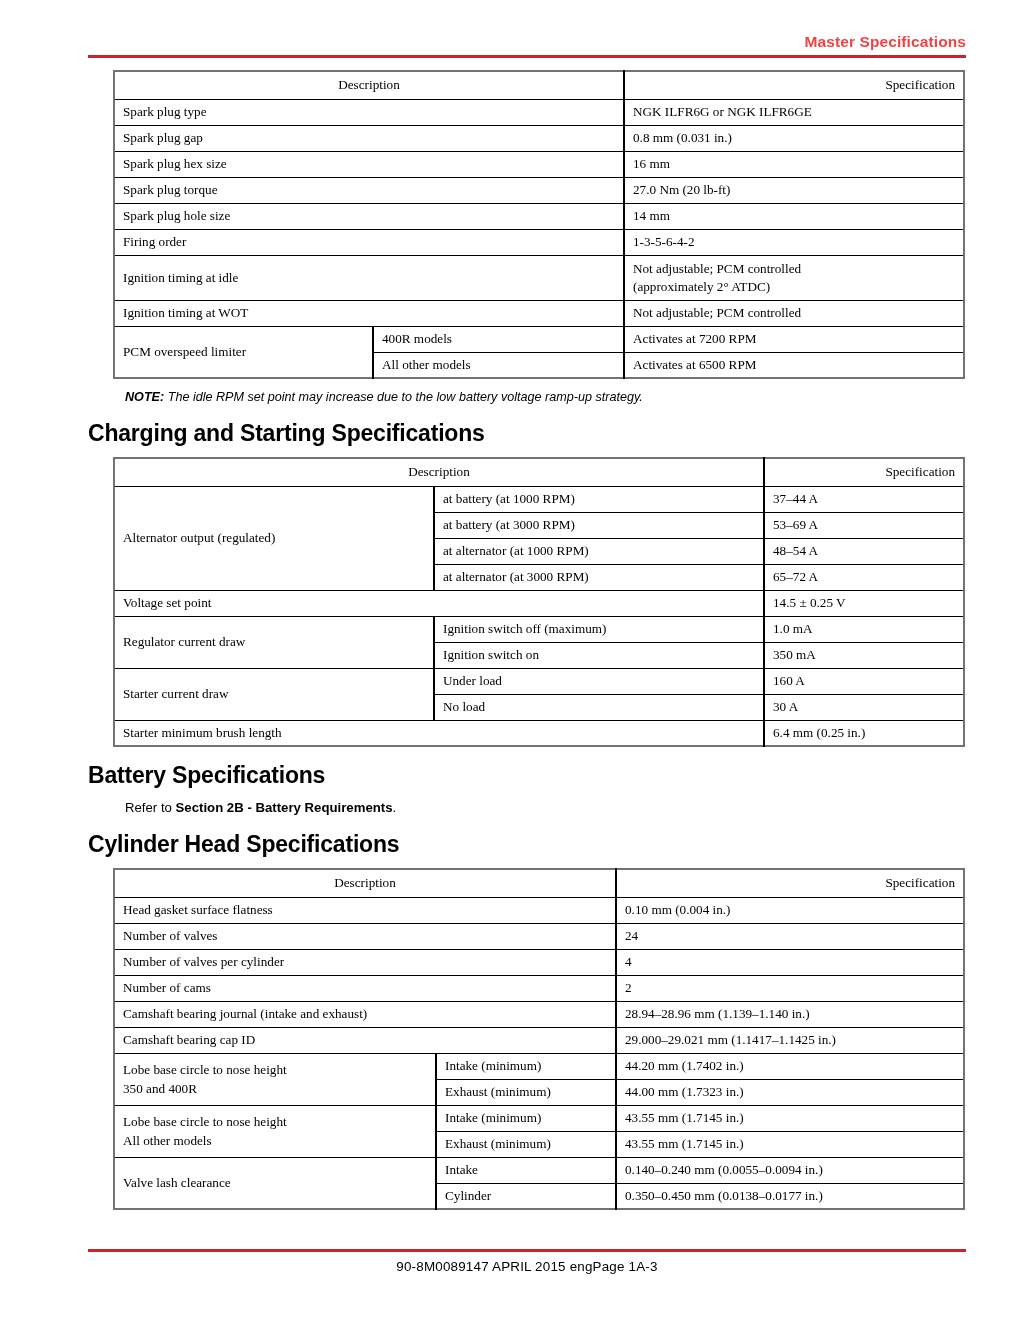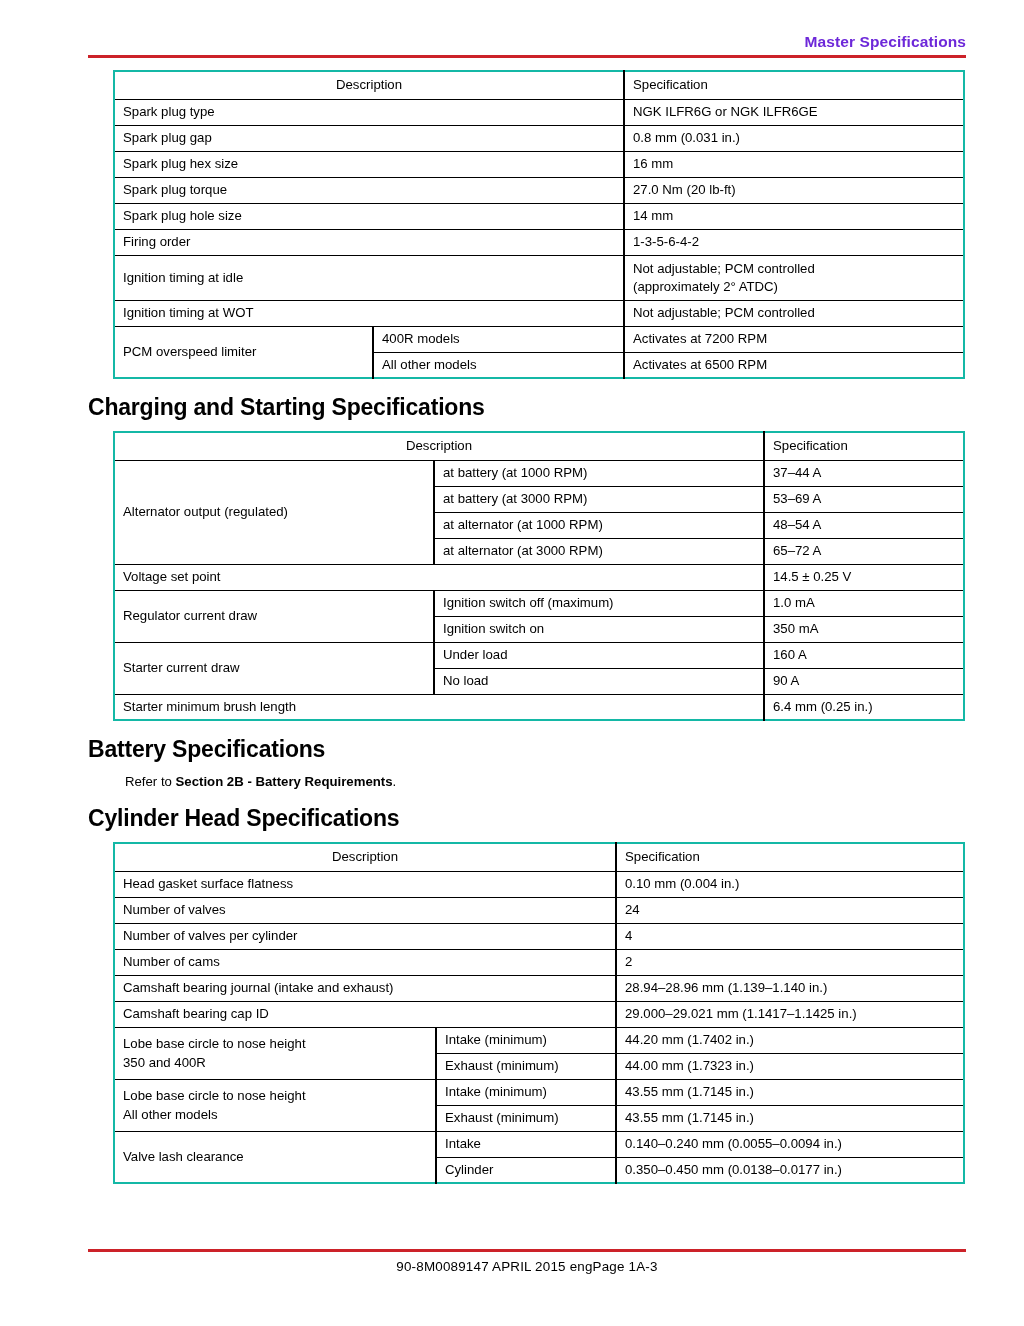--- a/index.html
+++ b/index.html
@@ -26,54 +26,55 @@
     position: absolute;
     left: 88px; top: 32px;
     width: 878px;
   }
   .header-title {
     text-align: right;
     font-size: 15.5px;
     font-weight: bold;
     letter-spacing: 0.1px;
     line-height: 20px;
-    color: #6d28d9;
+    color: #ef4444;
   }
   .rule-red {
     height: 3px;
     background: #cc2229;
     margin-top: 3px;
     width: 878px;
   }
 
   
   .content {
     position: absolute;
     left: 113px; top: 70px;
     width: 850px;
   }
 
   
   table.spec {
     border-collapse: collapse;
     width: 850px;
     table-layout: fixed;
-    border: 2px solid #14b8a6;
+    border: 2px solid #737373;
+    font-family: Liberation Serif, serif;
   }
   table.spec td, table.spec th {
     border: 1px solid #000;
     padding: 4px 8px;
     font-size: 13.2px;
     font-weight: normal;
     line-height: 16px;
     vertical-align: middle;
     height: 26px;
   }
   table.spec th {
-    text-align: left;
+    text-align: right;
     font-weight: normal;
     height: 28px;
   }
   td.desc, th.desc { text-align: left; }
   td.sub { text-align: left; }
   td.val, th.val { text-align: left; }
 
   
   table.spec td.rowlabel {
     border-right: 2px solid #000;
@@ -187,20 +188,24 @@
           <td class="sub">400R models</td>
           <td class="val valcol">Activates at 7200 RPM</td>
         </tr>
         <tr>
           <td class="sub">All other models</td>
           <td class="val valcol">Activates at 6500 RPM</td>
         </tr>
       </tbody>
     </table>
 
+    <div class="note">
+      <b>NOTE:</b>
+      <span>The idle RPM set point may increase due to the low battery voltage ramp-up strategy.</span>
+    </div>
 
     <h2 class="section">Charging and Starting Specifications</h2>
 
     <table class="spec">
       <colgroup>
         <col style="width:320px">
         <col style="width:330px">
         <col style="width:200px">
       </colgroup>
       <thead>
@@ -240,21 +245,21 @@
           <td class="sub">Ignition switch on</td>
           <td class="val valcol">350 mA</td>
         </tr>
         <tr>
           <td class="desc rowlabel" rowspan="2" style="border-right:2px solid #000;">Starter current draw</td>
           <td class="sub">Under load</td>
           <td class="val valcol">160 A</td>
         </tr>
         <tr>
           <td class="sub">No load</td>
-          <td class="val valcol">90 A</td>
+          <td class="val valcol">30 A</td>
         </tr>
         <tr>
           <td class="desc rowlabel" colspan="2">Starter minimum brush length</td>
           <td class="val valcol">6.4 mm (0.25 in.)</td>
         </tr>
       </tbody>
     </table>
 
     <h2 class="section">Battery Specifications</h2>
     <p class="subtext"><span>Refer to </span><b>Section 2B - Battery Requirements</b><span>.</span></p>

